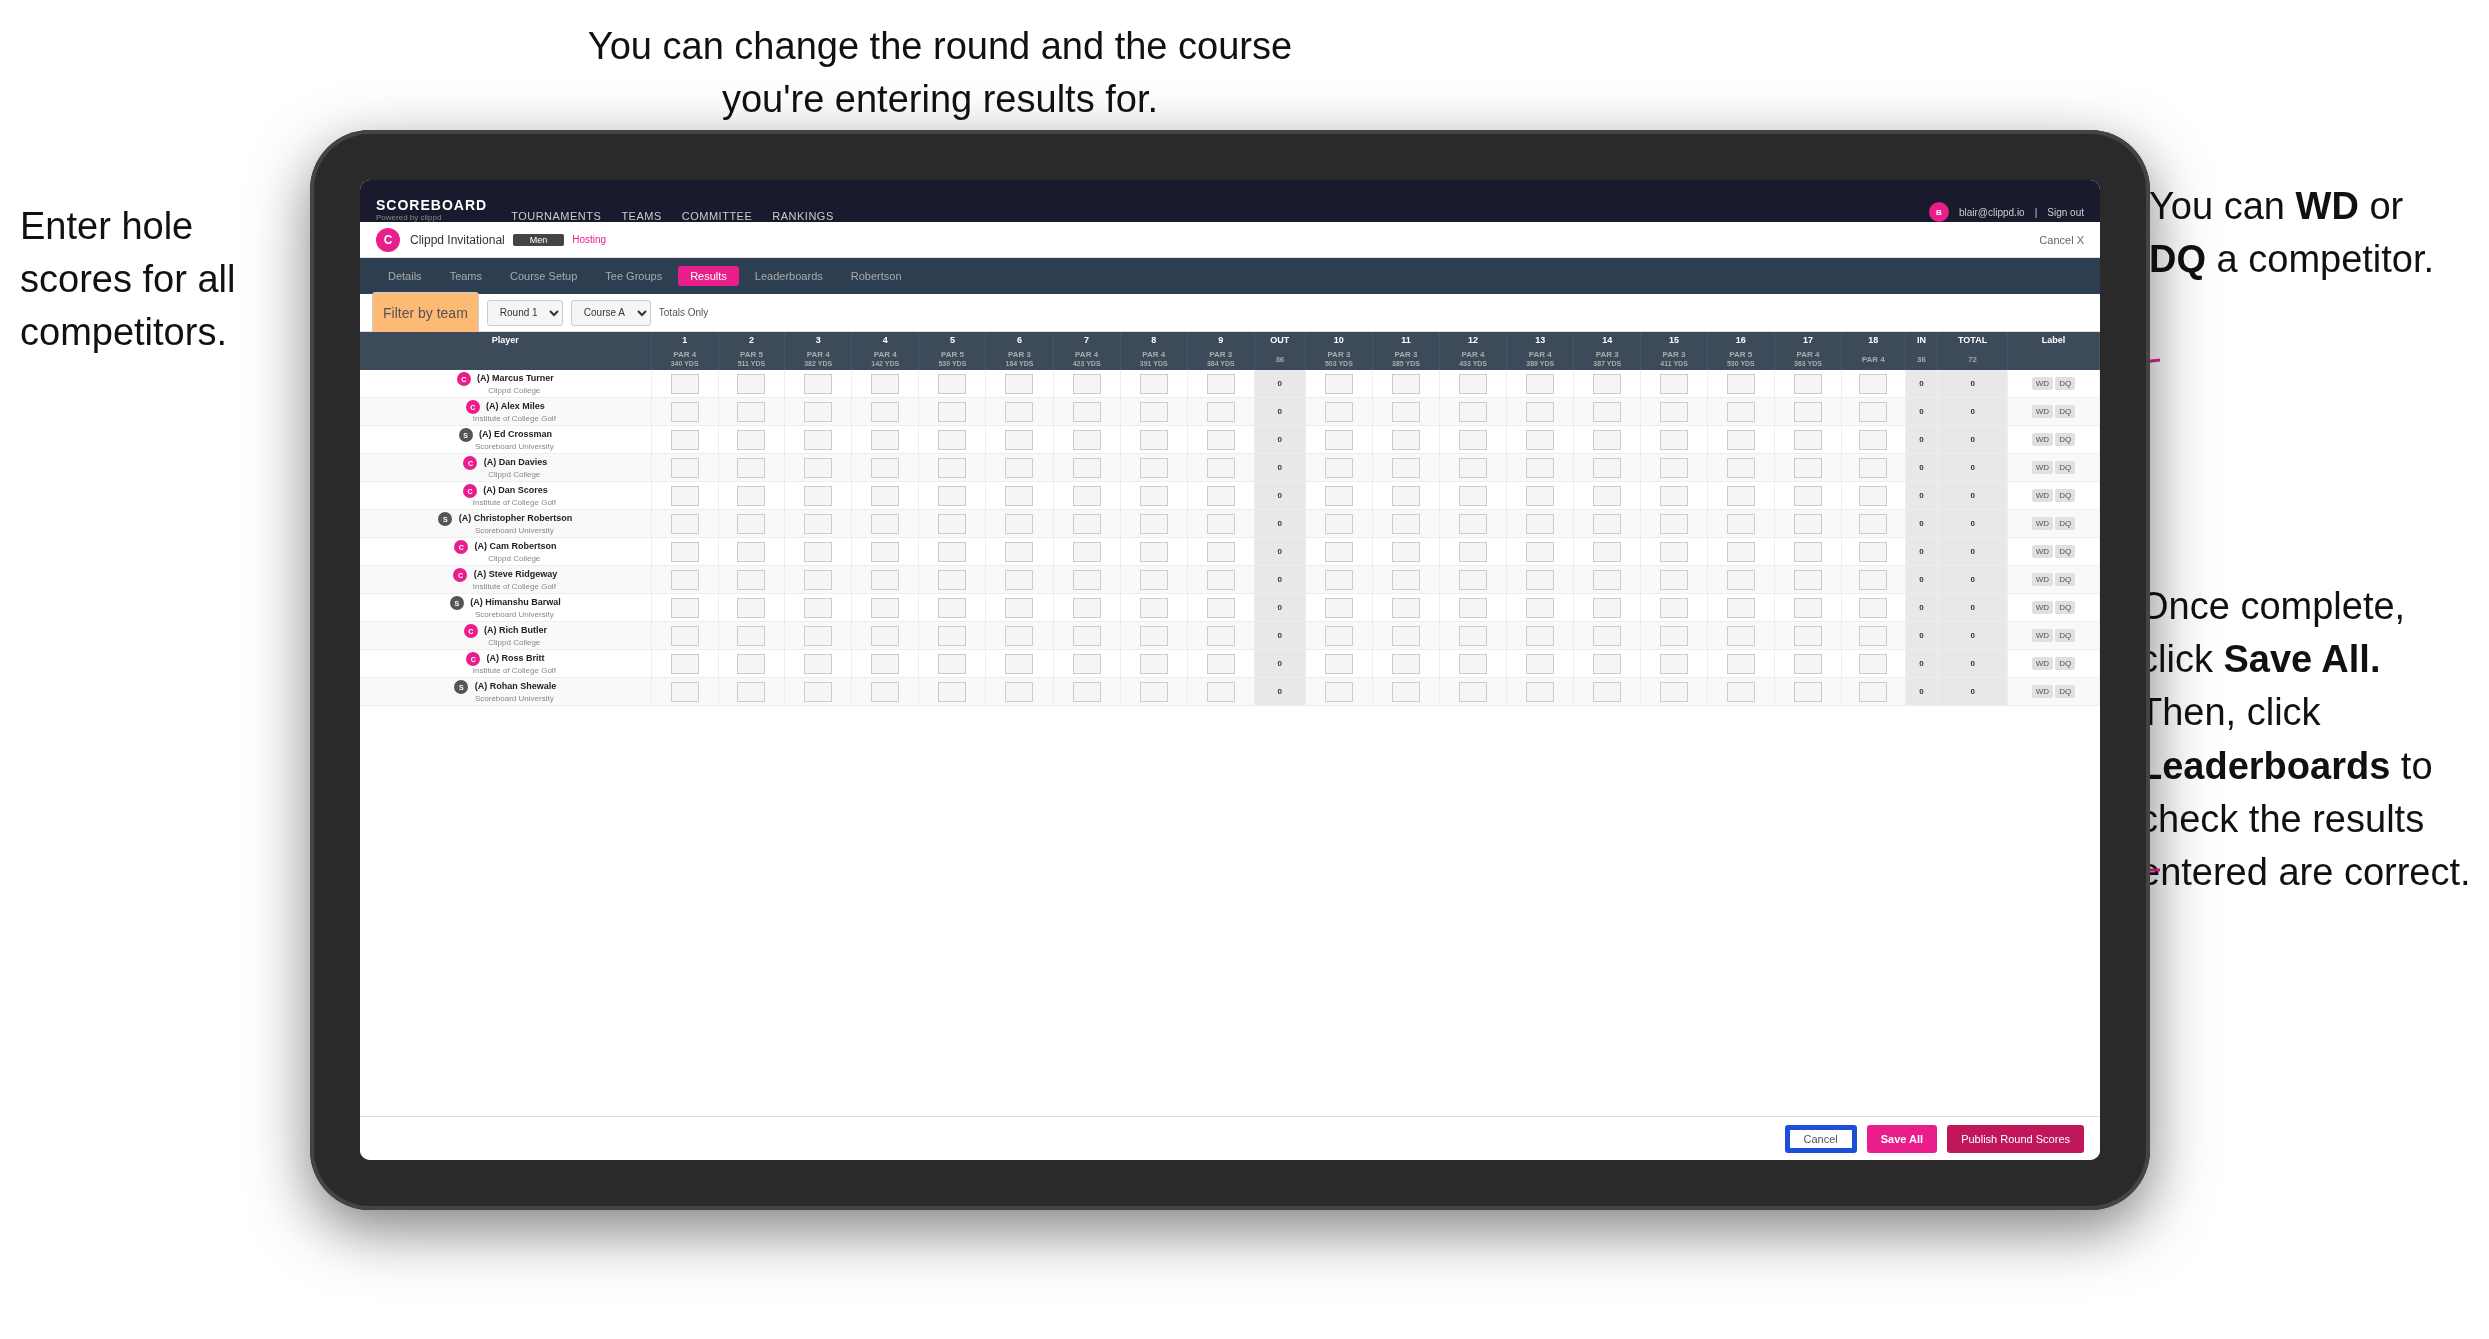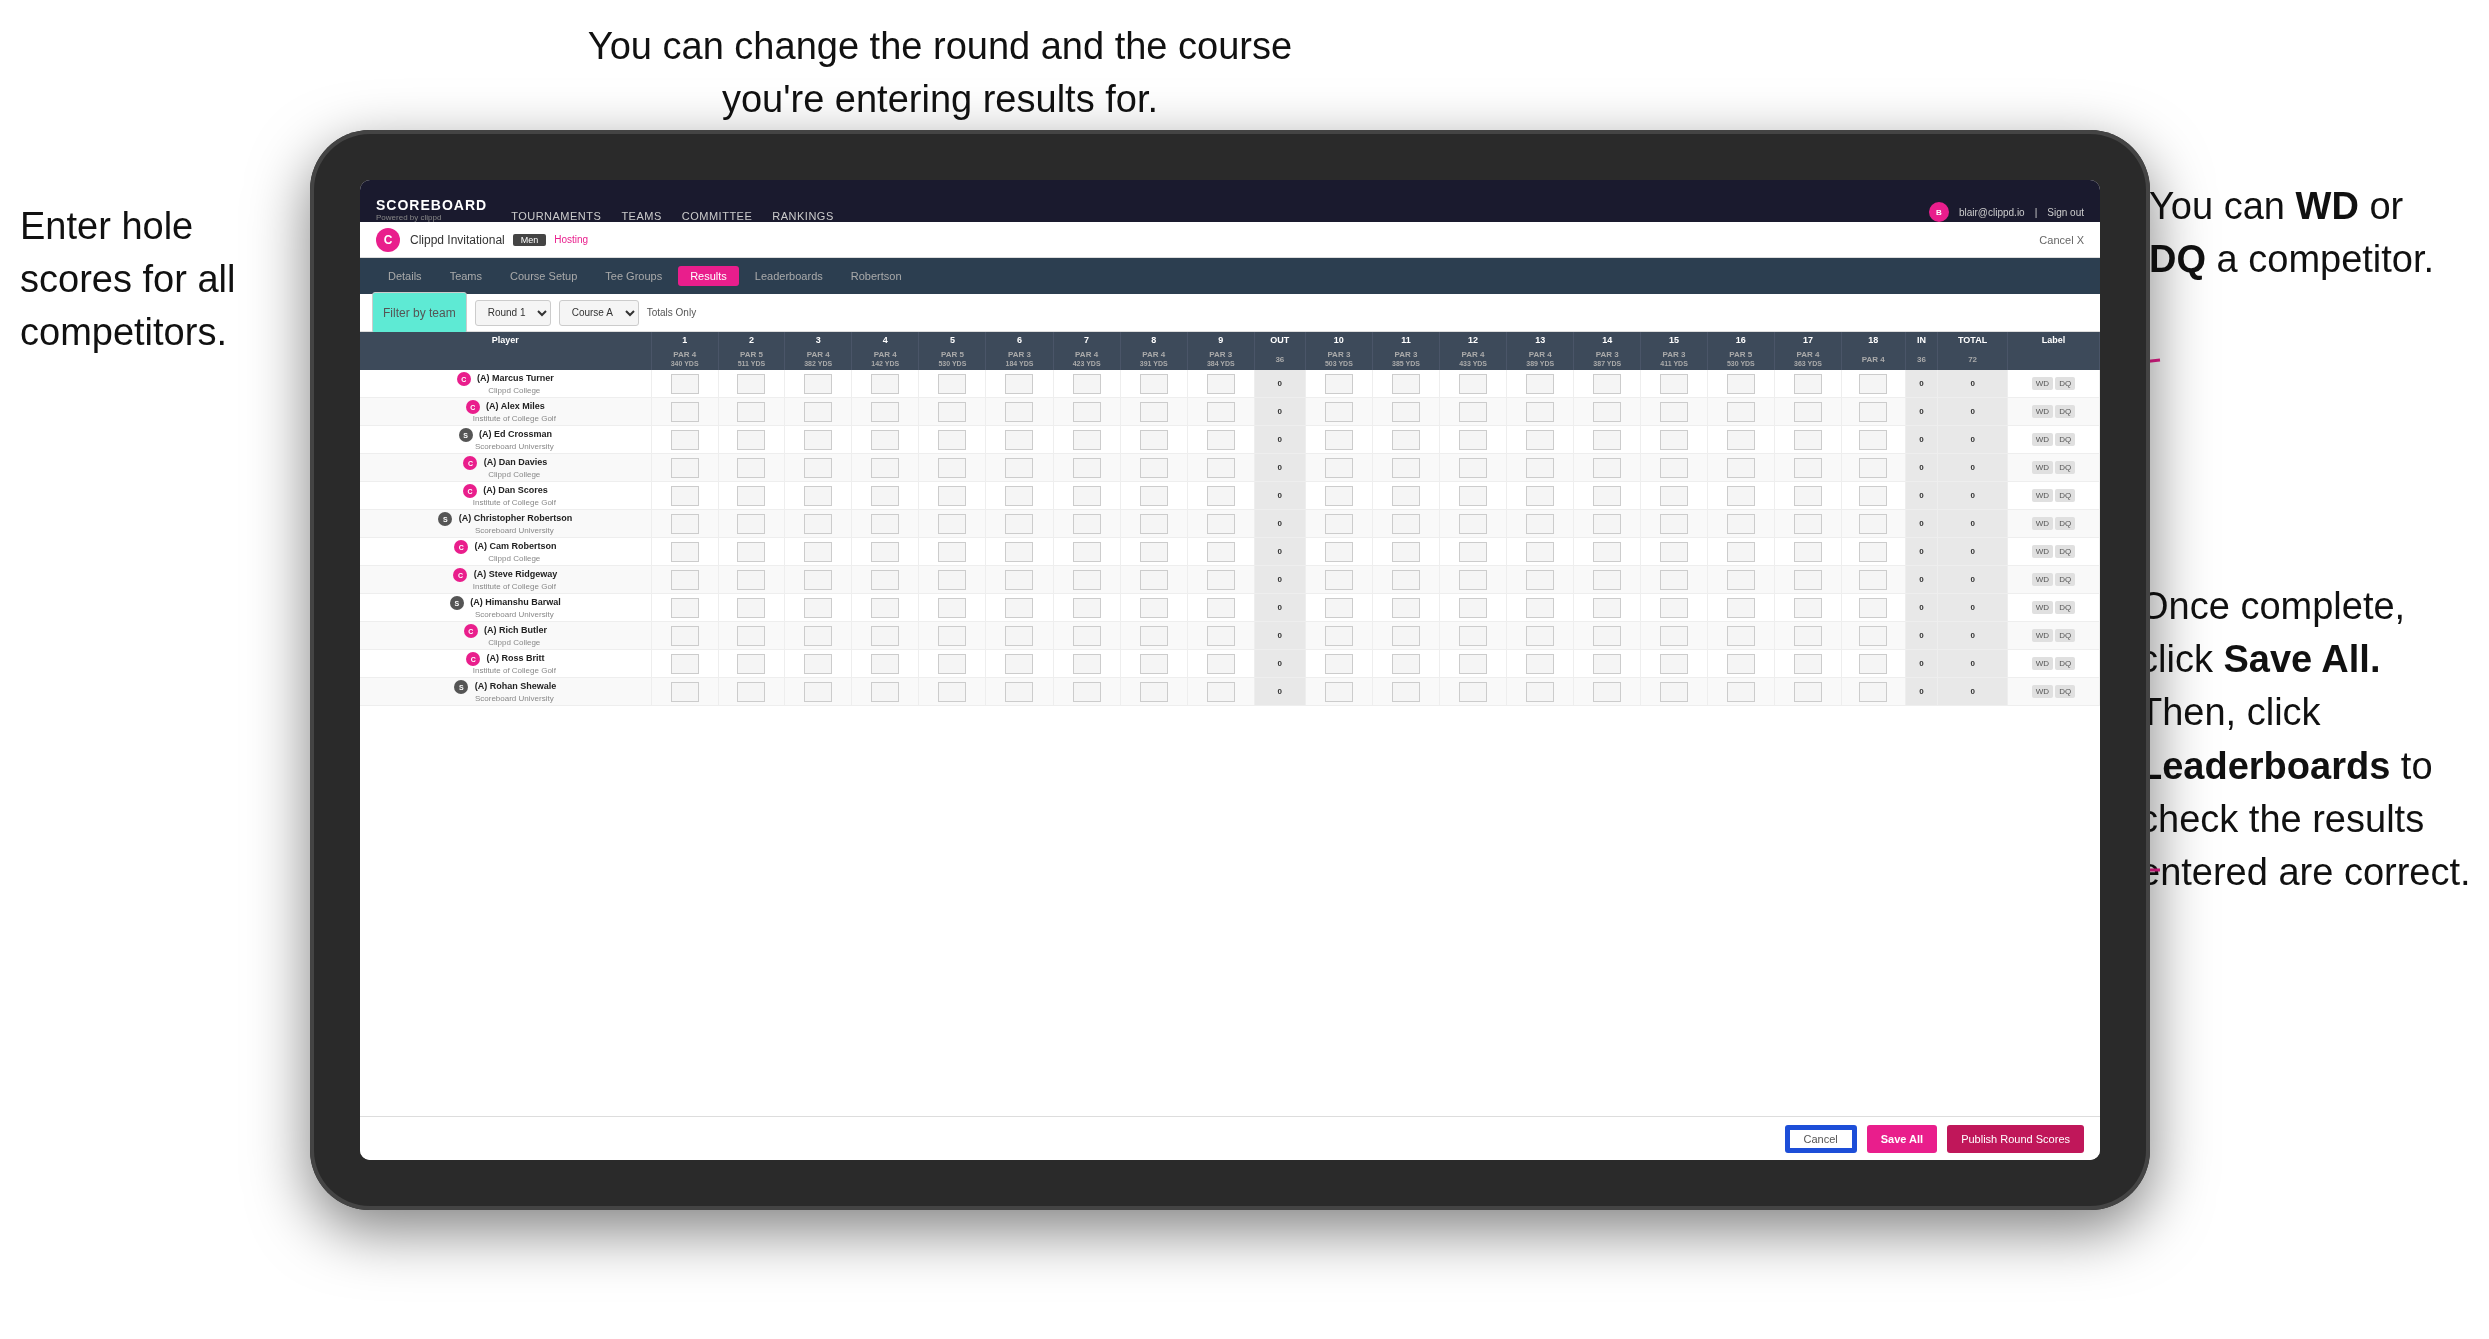--- a/index.html
+++ b/index.html
@@ -166,21 +166,21 @@
       font-size: 12px;
       color: #333;
       font-weight: 500;
     }
 
     .tournament-badge {
       margin-left: 8px;
       background: #444;
       color: #fff;
       font-size: 9px;
-      padding: 1px 8px;
+      padding: 1px 17px;
       border-radius: 2px;
     }
 
     .hosting-badge {
       margin-left: 8px;
       color: #e91e8c;
       font-size: 10px;
     }
 
     .cancel-btn {
@@ -231,25 +231,25 @@
       height: 26px;
       border: 1px solid #ccc;
       border-radius: 3px;
       padding: 0 8px;
       font-size: 10px;
       color: #666;
     }
 
     .filter-team-btn {
       height: 42px;
-      background: #5eead4;
+      background: #fdba74;
       border: 1px solid #ccc;
       border-radius: 3px;
       padding: 0 10px;
-      font-size: 12px;
+      font-size: 14px;
       color: #555;
       cursor: pointer;
       white-space: nowrap;
     }
 
     .round-select {
       height: 26px;
       background: #f5f5f5;
       border: 1px solid #ccc;
       border-radius: 3px;

